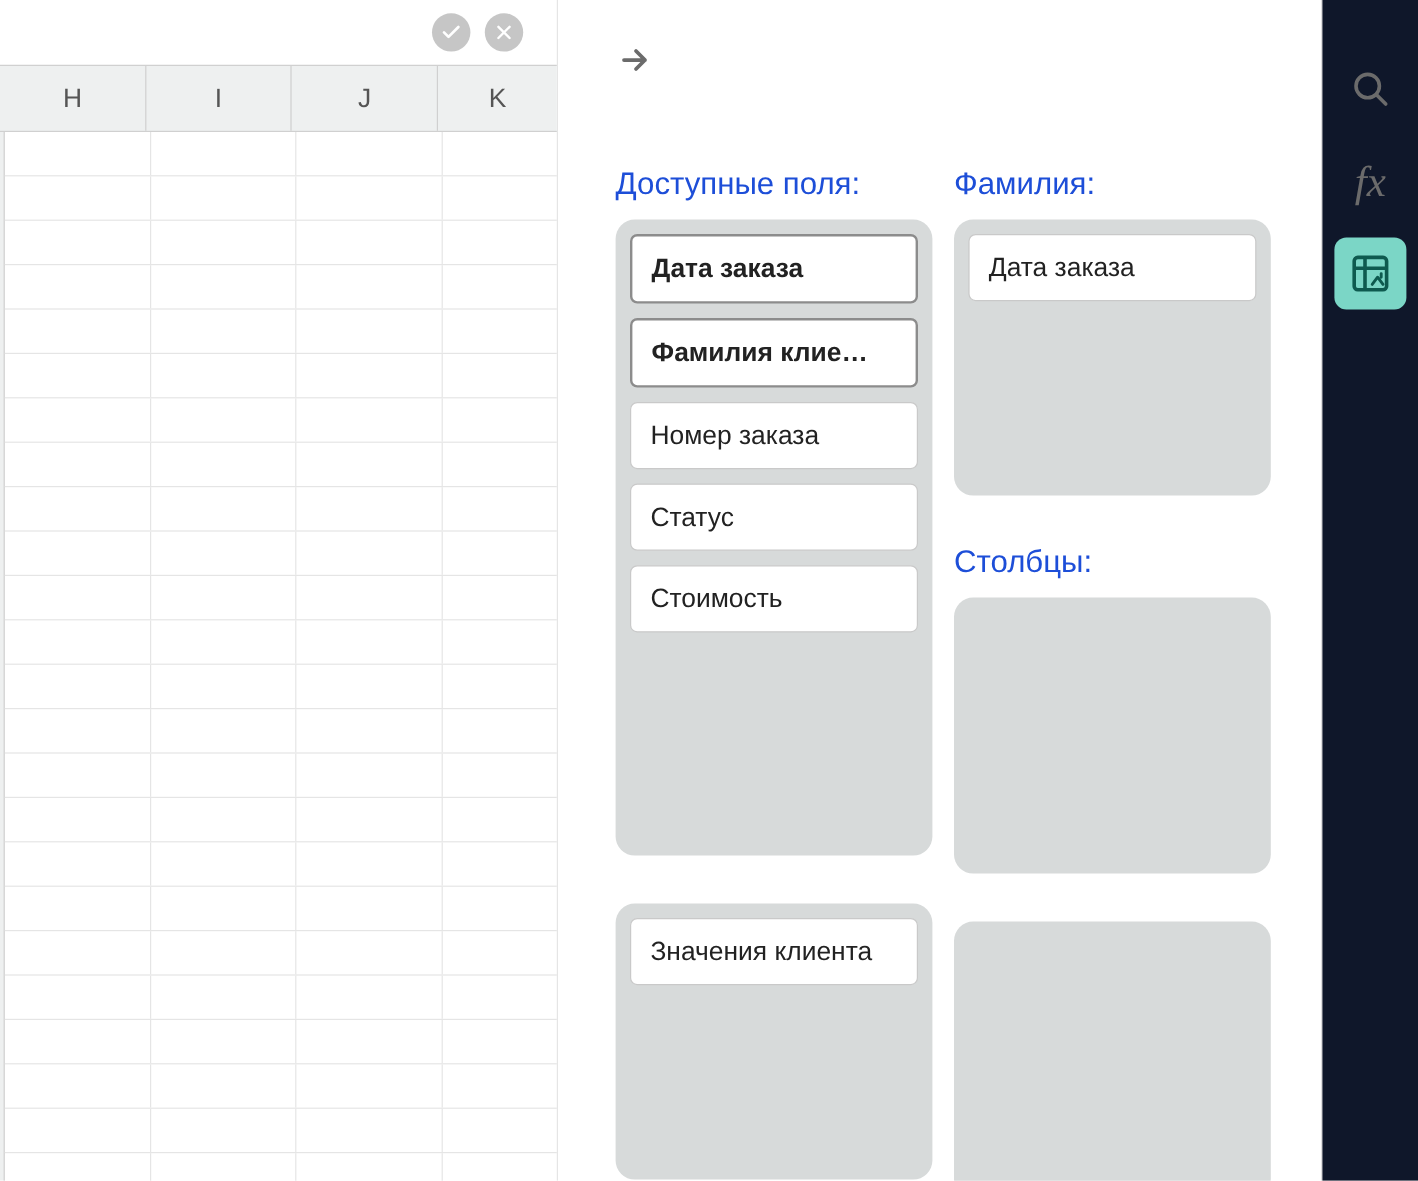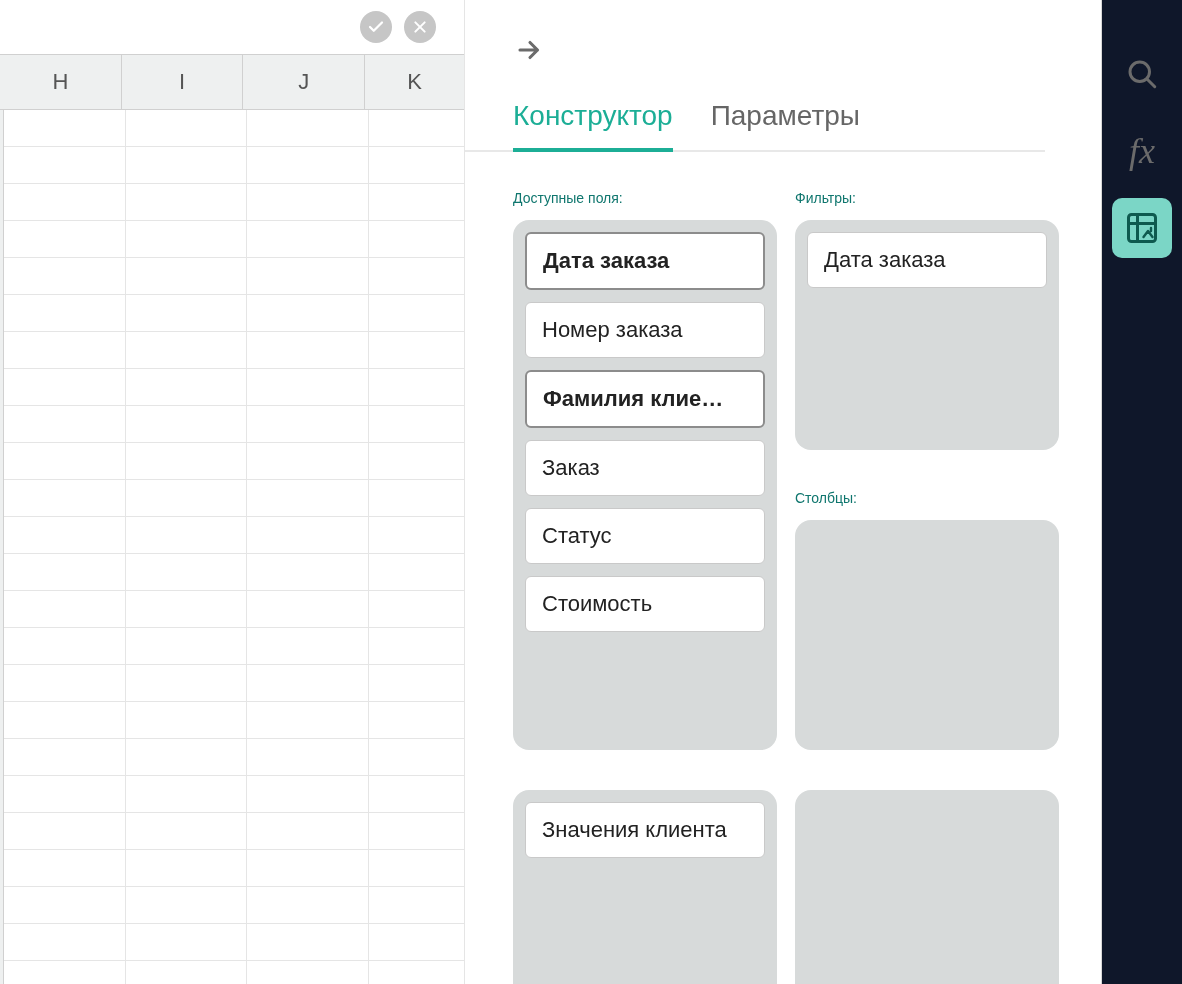--- a/index.html
+++ b/index.html
@@ -157,22 +157,22 @@
       background: #1cae96;
     }
 
     .panel-body {
       padding: 38px 56px 0 48px;
       display: grid;
       grid-template-columns: 264px 264px;
       column-gap: 18px;
     }
     .section-label {
-      font-size: 14px;
-      color: #0f766e;
+      font-size: 26px;
+      color: #1d4ed8;
       margin-bottom: 14px;
     }
     .dropzone {
       background: #d7dada;
       border-radius: 16px;
       padding: 12px;
       min-height: 230px;
     }
     .dropzone.tall { min-height: 530px; }
     .field-pill {
@@ -408,50 +408,45 @@
 
 <div class="pivot-panel">
   <div class="panel-top">
     <div class="arrow-btn">
       <svg width="30" height="30" viewBox="0 0 24 24">
           <path d="M4 12h14M12 6l6 6-6 6" stroke="#6b6b6b" stroke-width="2.5" fill="none" stroke-linecap="round" stroke-linejoin="round"></path>
         </svg>
     </div>
   </div>
 
-  <div class="tabs">
-    <div class="tab active">Конструктор</div>
-    <div class="tab">Параметры</div>
-  </div>
 
   <div class="panel-body">
 
     <div>
       <div class="section-block">
         <div class="section-label">Доступные поля:</div>
         <div class="dropzone tall">
           <div class="field-pill bold">Дата заказа</div>
+          <div class="field-pill bold">Фамилия клие…</div>
           <div class="field-pill">Номер заказа</div>
-          <div class="field-pill bold">Фамилия клие…</div>
-          <div class="field-pill">Заказ</div>
           <div class="field-pill">Статус</div>
           <div class="field-pill">Стоимость</div>
         </div>
       </div>
 
       <div class="section-block">
         <div class="dropzone">
           <div class="field-pill">Значения клиента</div>
         </div>
       </div>
     </div>
 
     <div>
       <div class="section-block">
-        <div class="section-label">Фильтры:</div>
+        <div class="section-label">Фамилия:</div>
         <div class="dropzone">
           <div class="field-pill">Дата заказа</div>
         </div>
       </div>
 
       <div class="section-block">
         <div class="section-label">Столбцы:</div>
         <div class="dropzone"></div>
       </div>
 

